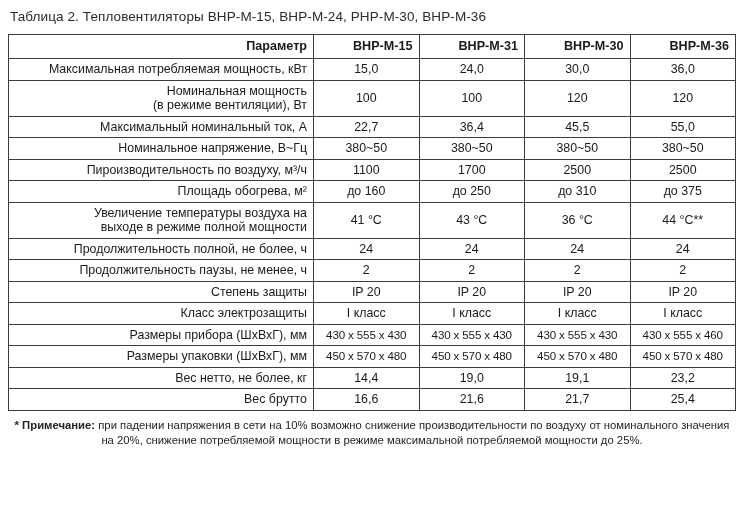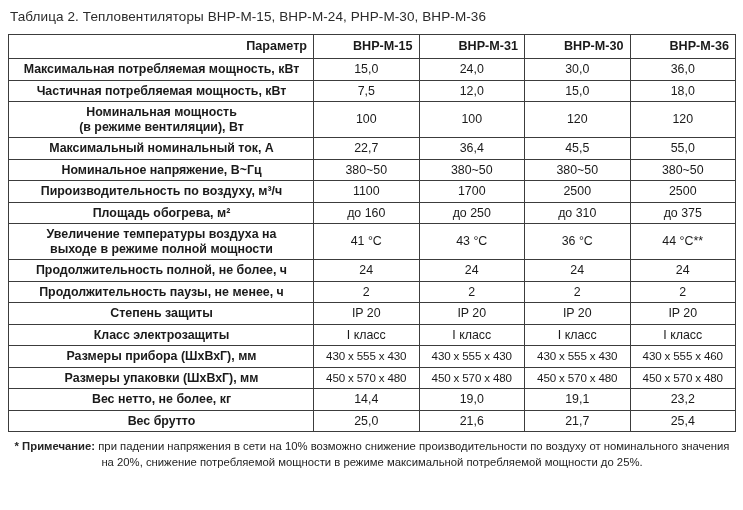--- a/index.html
+++ b/index.html
@@ -54,22 +54,22 @@
 
   table.spec thead th {
     font-weight: bold;
     text-align: right;
     height: 24px;
     padding: 4px 6px;
     font-size: 12.6px;
   }
 
   table.spec tbody th.param {
-    font-weight: bold;
-    text-align: center;
+    font-weight: normal;
+    text-align: right;
     padding-left: 7px;
   }
 
   table.spec tbody td.val {
     text-align: center;
     font-size: 12.4px;
     white-space: nowrap;
   }
 
   table.spec tbody td.val.dims {
@@ -129,27 +129,20 @@
       </tr>
     </thead>
     <tbody id="spec-body">
         <tr>
           <th class="param">Максимальная потребляемая мощность, кВт</th>
           <td class="val">15,0</td>
           <td class="val">24,0</td>
           <td class="val">30,0</td>
           <td class="val">36,0</td>
         </tr>
-        <tr>
-          <th class="param">Частичная потребляемая мощность, кВт</th>
-          <td class="val">7,5</td>
-          <td class="val">12,0</td>
-          <td class="val">15,0</td>
-          <td class="val">18,0</td>
-        </tr>
         <tr class="tall">
           <th class="param">Номинальная мощность<span class="param-line2">(в режиме вентиляции), Вт</span></th>
           <td class="val">100</td>
           <td class="val">100</td>
           <td class="val">120</td>
           <td class="val">120</td>
         </tr>
         <tr>
           <th class="param">Максимальный номинальный ток, А</th>
           <td class="val">22,7</td>
@@ -229,21 +222,21 @@
         </tr>
         <tr>
           <th class="param">Вес нетто, не более, кг</th>
           <td class="val">14,4</td>
           <td class="val">19,0</td>
           <td class="val">19,1</td>
           <td class="val">23,2</td>
         </tr>
         <tr>
           <th class="param">Вес брутто</th>
-          <td class="val">25,0</td>
+          <td class="val">16,6</td>
           <td class="val">21,6</td>
           <td class="val">21,7</td>
           <td class="val">25,4</td>
         </tr>
       </tbody>
   </table>
 
   <div class="note">
     <span class="star">*</span>
     <b>Примечание:</b><span> при падении напряжения в сети на 10% возможно снижение производительности по воздуху от номинального значения на 20%, снижение потребляемой мощности в режиме максимальной потребляемой мощности до 25%.</span>

